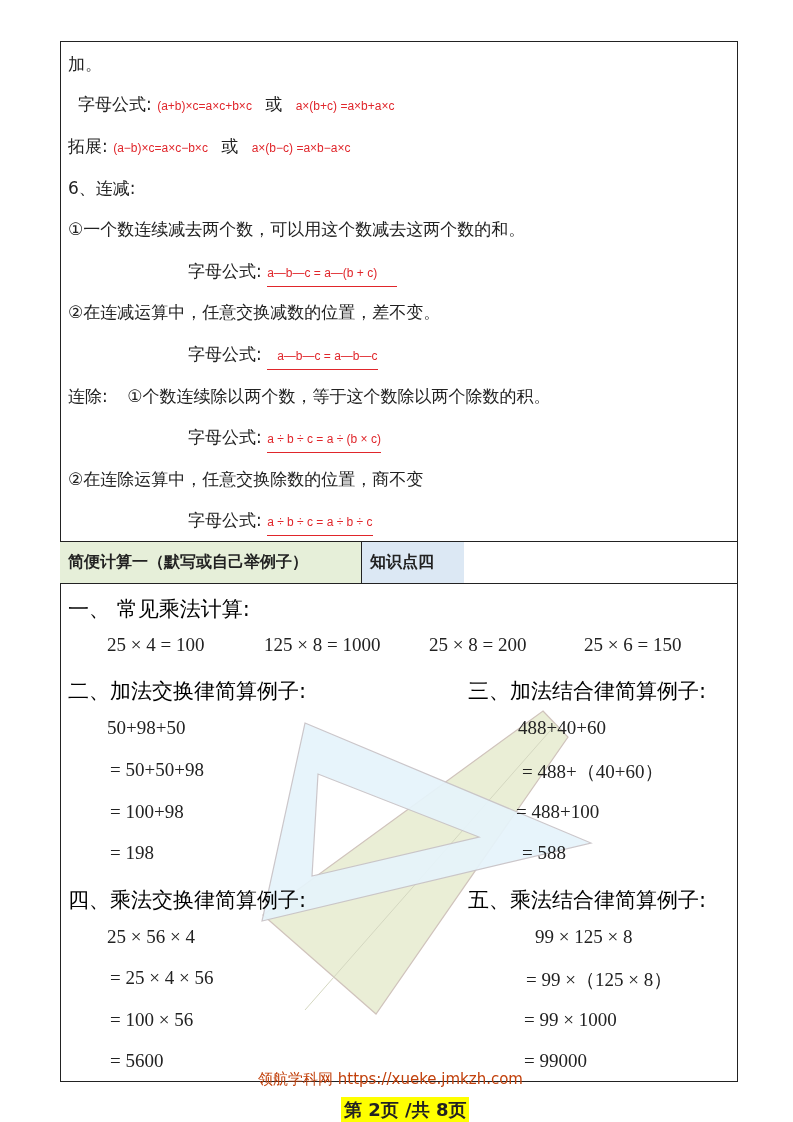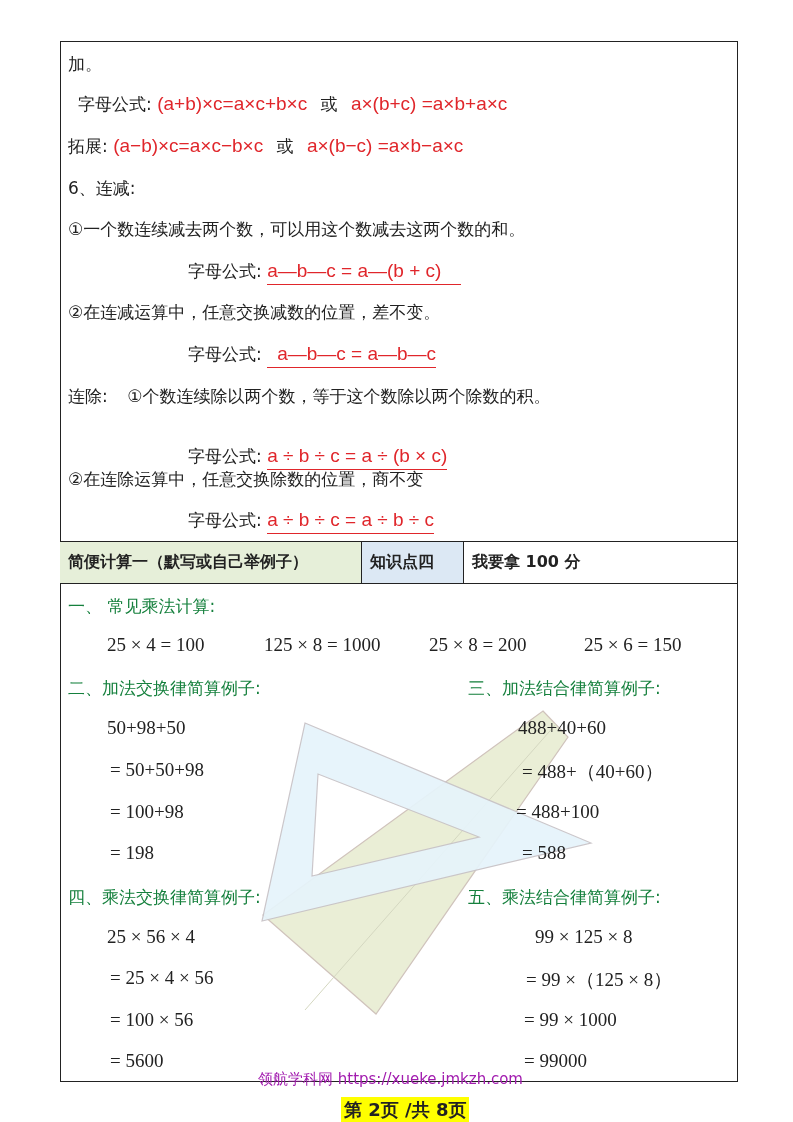--- a/index.html
+++ b/index.html
@@ -1,32 +1,32 @@
 <!DOCTYPE html>
 <html><head>
 <meta charset="utf-8">
 <style>
   html, body { margin:0; padding:0; background:#ffffff; }
   body { width:793px; height:1122px; position:relative; overflow:hidden;
          font-family:"DejaVu Sans", "Liberation Sans", sans-serif; color:#222; }
   .frame { position:absolute; left:60px; top:41px; width:678px; height:1041px;
            border:1.5px solid #222; box-sizing:border-box; }
   .line { position:absolute; left:68px; font-size:17px; white-space:nowrap; line-height:24px; }
-  .formula { font-family:"Liberation Sans", sans-serif; font-size:19px; color:#e0262b; }
+  .formula { font-family:"Liberation Sans", sans-serif; font-size:12px; color:#e0262b; }
   .ul { border-bottom:1.5px solid #e0262b; padding-bottom:1px; display:inline-block; }
   .indent { left:188px; }
   .hdr-row { position:absolute; left:60px; top:541px; width:678px; height:43px;
              border-top:1.5px solid #222; border-bottom:1.5px solid #222; box-sizing:border-box; display:flex; }
   .hdr-cell { height:100%; display:flex; align-items:center; padding-left:8px; box-sizing:border-box;
               font-size:16px; font-weight:bold; border-right:1.5px solid #222; white-space:nowrap; }
   .hdr-cell:last-child { border-right:none; }
   .math { font-family:Liberation Serif, serif; font-size:19px; color:#222; position:absolute; white-space:nowrap; }
-  .sec { position:absolute; font-size:17px; color:#15803d; white-space:nowrap; }
+  .sec { position:absolute; font-size:21px; color:#000000; white-space:nowrap; }
   .overlay { position:absolute; left:0; top:0; pointer-events:none; }
-  .watermark { position:absolute; left:258px; top:1070px; font-size:15px; color:#a21caf; white-space:nowrap; }
+  .watermark { position:absolute; left:258px; top:1070px; font-size:15px; color:#c2410c; white-space:nowrap; }
   .pager { position:absolute; left:341px; top:1097px; background:#ffff00; font-size:18px; font-weight:bold; padding:1px 3px; white-space:nowrap; }
 </style>
 </head>
 <body>
 
 <div class="frame"></div>
 
 <div class="line" style="top:52px;">加。</div>
 
 <div class="line" style="top:92px; left:78px;">
@@ -51,34 +51,33 @@
 </div>
 <div class="line" style="top:300px;">②在连减运算中，任意交换减数的位置，差不变。</div>
 <div class="line indent" style="top:342px;">
   <span>字母公式:</span>
   <span class="formula ul" style="padding-left:10px;">a—b—c = a—b—c</span>
 </div>
 <div class="line" style="top:384px;">
   <span>连除:</span>
   <span style="margin-left:14px;">①个数连续除以两个数，等于这个数除以两个除数的积。</span>
 </div>
-<div class="line indent" style="top:444px;">
+<div class="line indent" style="top:425px;">
   <span>字母公式:</span>
   <span class="formula ul">a ÷ b ÷ c = a ÷ (b × c)</span>
 </div>
 <div class="line" style="top:467px;">②在连除运算中，任意交换除数的位置，商不变</div>
 <div class="line indent" style="top:508px;">
   <span>字母公式:</span>
   <span class="formula ul">a ÷ b ÷ c = a ÷ b ÷ c</span>
 </div>
 
 <div class="hdr-row">
   <div class="hdr-cell" style="width:302px; background:#e6efd9;">简便计算一（默写或自己举例子）</div>
   <div class="hdr-cell" style="width:102px; background:#dce8f4;">知识点四</div>
-  <div class="hdr-cell" style="width:141px;">我要拿 100 分</div>
 </div>
 
 <svg class="overlay" width="793" height="1122">
   <g>
     <polygon points="543,711 568,737 376,1014 263,915" fill="#e8edd2" stroke="#cbbdb5" stroke-width="1.2" opacity="0.9"></polygon>
     <line x1="556" y1="724" x2="305" y2="1010" stroke="#d4d7c0" stroke-width="1"></line>
   </g>
   <g>
     <path d="M305,723 L591,843 L262,921 Z M318,774 L312,876 L479,837 Z" fill="#e6f4fb" fill-rule="evenodd" stroke="#c7c2c6" stroke-width="1.2" opacity="0.92"></path>
   </g>

